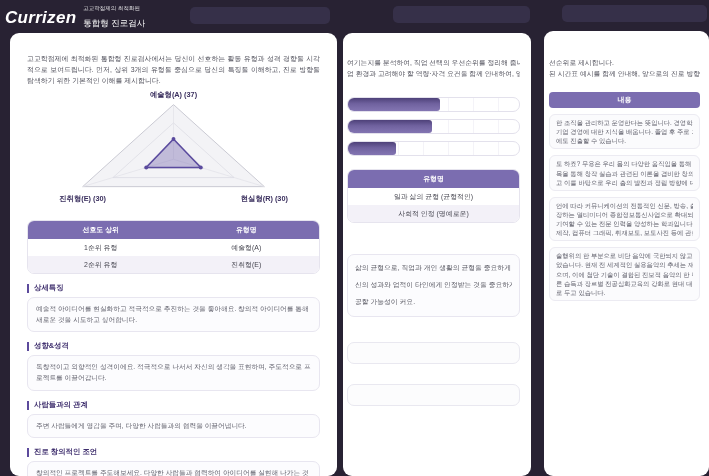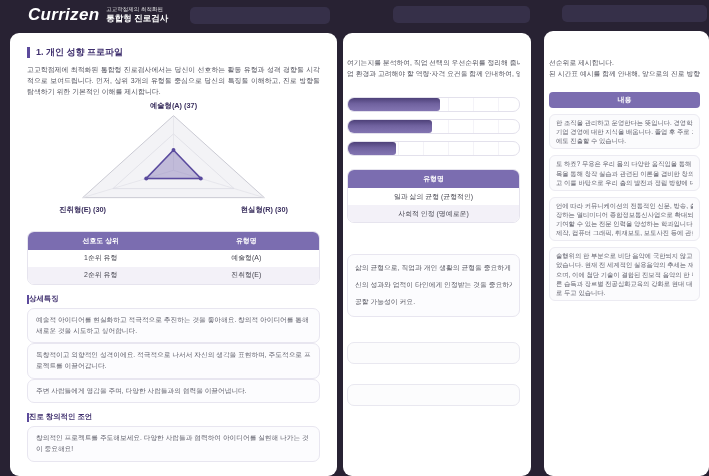--- a/index.html
+++ b/index.html
@@ -1,35 +1,35 @@
 <!DOCTYPE html>
 <html><head>
 <meta charset="utf-8">
 <style>
   html,body{margin:0;padding:0;}
   #stage{position:relative;width:709px;height:476px;background:#282233;overflow:hidden;
          font-family:"Liberation Sans",sans-serif;}
   
-  .logo-wrap{position:absolute;left:28px;top:5px;display:flex;align-items:center;justify-content:space-between;}
+  .logo-wrap{position:absolute;left:5px;top:5px;display:flex;align-items:center;justify-content:space-between;}
   .logo{font-size:17px;font-weight:800;font-style:italic;color:#ffffff;letter-spacing:.3px;}
   .tagline{margin-left:7px;color:#ffffff;}
   .tagline .t1{font-size:5.5px;opacity:.85;}
-  .tagline .t2{font-size:8.5px;font-weight:bold;margin-top:0;}
+  .tagline .t2{font-size:8.5px;font-weight:normal;margin-top:6px;}
   .pill{position:absolute;height:17px;background:#363049;border-radius:5px;}
   
   .card{position:absolute;background:#ffffff;border-radius:9px;}
   #card1{left:10px;top:33px;width:327px;height:443px;}
   #card2{left:343px;top:33px;width:188px;height:443px;}
   #card3{left:544px;top:31px;width:165px;height:445px;}
   .inner1{padding:14px 17px 0;}
   .inner2{padding:0 11px 0 4px;}
   .inner3{padding:0 9px 0 5px;}
   .section-title{font-size:9px;font-weight:bold;color:#3f2f6e;border-left:3px solid #5c4a9c;padding-left:6px;line-height:1.2;}
   .intro{font-size:6.9px;line-height:1.6;color:#4f4f5a;text-align:justify;margin-top:6px;}
-  .sub-title{font-size:7.4px;font-weight:bold;color:#3f2f6e;border-left:2.5px solid #5c4a9c;margin:10px 0 4px;line-height:1.2;}
+  .sub-title{font-size:7.4px;font-weight:bold;color:#3f2f6e;border-left:2.5px solid #5c4a9c;padding-left:5px;margin:10px 0 4px;line-height:1.2;}
   .info-box{border:1px solid #e8e6f0;background:#fcfcfe;border-radius:7px;padding:6px 8px;
             font-size:6.7px;color:#5c5c68;line-height:1.6;}
   
   .tbl-wrap{border:1px solid #e6e4ee;border-radius:7px;overflow:hidden;margin-top:6px;}
   table{width:100%;border-collapse:collapse;font-size:6.9px;}
   th{background:#7b6db0;color:#ffffff;font-weight:bold;padding:4px 0;text-align:center;}
   td{padding:3.5px 0;text-align:center;color:#45454f;}
   tr.alt td{background:#f3f1f8;}
   
   .radar-wrap{display:flex;justify-content:center;margin-top:1px;}
@@ -60,21 +60,20 @@
       <div class="t1">고교학점제의 최적화된</div>
       <div class="t2">통합형 진로검사</div>
     </span>
   </div>
   <div class="pill" style="left:190px;top:7px;width:140px;"></div>
   <div class="pill" style="left:393px;top:6px;width:137px;"></div>
   <div class="pill" style="left:562px;top:5px;width:145px;"></div>
 
   <div class="card" id="card1">
     <div class="inner1">
-      <div class="section-title">1. 개인 성향 프로파일</div>
       <div class="intro">고교학점제에 최적화된 통합형 진로검사에서는 당신이 선호하는 활동 유형과 성격 경향을 시각적으로 보여드립니다. 먼저, 상위 3개의 유형을 중심으로 당신의 특징을 이해하고, 진로 방향을 탐색하기 위한 기본적인 이해를 제시합니다.</div>
 
       <div class="radar-wrap">
         <svg width="293" height="127" viewBox="0 0 300 130">
 
           <polygon points="150,18 57,102 243,102" fill="#f3f3f6" stroke="#c9c9d2" stroke-width="1"></polygon>
 
           <line x1="150" y1="74" x2="150" y2="18" stroke="#e3e3e9" stroke-width="0.8"></line>
           <line x1="150" y1="74" x2="57" y2="102" stroke="#e3e3e9" stroke-width="0.8"></line>
           <line x1="150" y1="74" x2="243" y2="102" stroke="#e3e3e9" stroke-width="0.8"></line>
@@ -108,22 +107,24 @@
             <td>2순위 유형</td>
             <td>진취형(E)</td>
           </tr>
         </tbody>
           </table>
       </div>
 
       <div class="sub-title">상세특징</div>
       <div class="info-box">예술적 아이디어를 현실화하고 적극적으로 추진하는 것을 좋아해요. 창의적 아이디어를 통해 새로운 것을 시도하고 싶어합니다.</div>
 
+      <div class="sub-title">성향&amp;성격</div>
       <div class="info-box">독창적이고 외향적인 성격이에요. 적극적으로 나서서 자신의 생각을 표현하며, 주도적으로 프로젝트를 이끌어갑니다.</div>
 
+      <div class="sub-title">사람들과의 관계</div>
       <div class="info-box">주변 사람들에게 영감을 주며, 다양한 사람들과의 협력을 이끌어냅니다.</div>
 
       <div class="sub-title">진로 창의적인 조언</div>
       <div class="info-box">창의적인 프로젝트를 주도해보세요. 다양한 사람들과 협력하여 아이디어를 실현해 나가는 것이 중요해요!</div>
     </div>
   </div>
 
   <div class="card" id="card2">
     <div class="inner2">
       <div style="margin-top:24px;">

